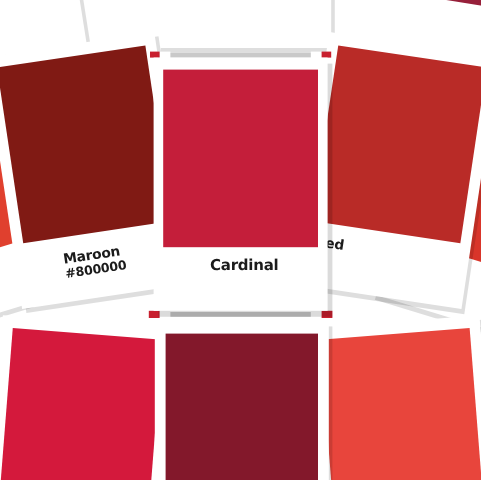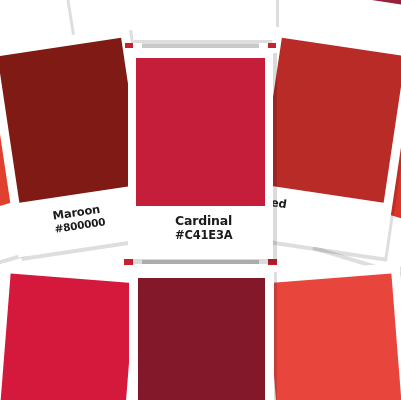--- a/index.html
+++ b/index.html
@@ -245,17 +245,16 @@
   <div class="strip" id="strip-bottom"></div>
   <div class="strip-cap" style="left:133px;top:259px;width:9px;height:6px;"></div>
   <div class="strip-cap" style="left:259px;top:259px;width:9px;height:6px;"></div>
   <div class="strip-red" style="left:124px;top:259px;width:9px;height:6px;"></div>
   <div class="strip-red" style="left:268px;top:259px;width:9px;height:6px;"></div>
 
   <div class="card" id="card-cardinal">
     <div class="swatch" style="background: rgb(196, 30, 58);"></div>
     <div class="meta">
       <div class="nm">Cardinal</div>
-      <div class="hx">#C41E3A</div>
     </div>
   </div>
 
 </div>
 
 </body></html>

